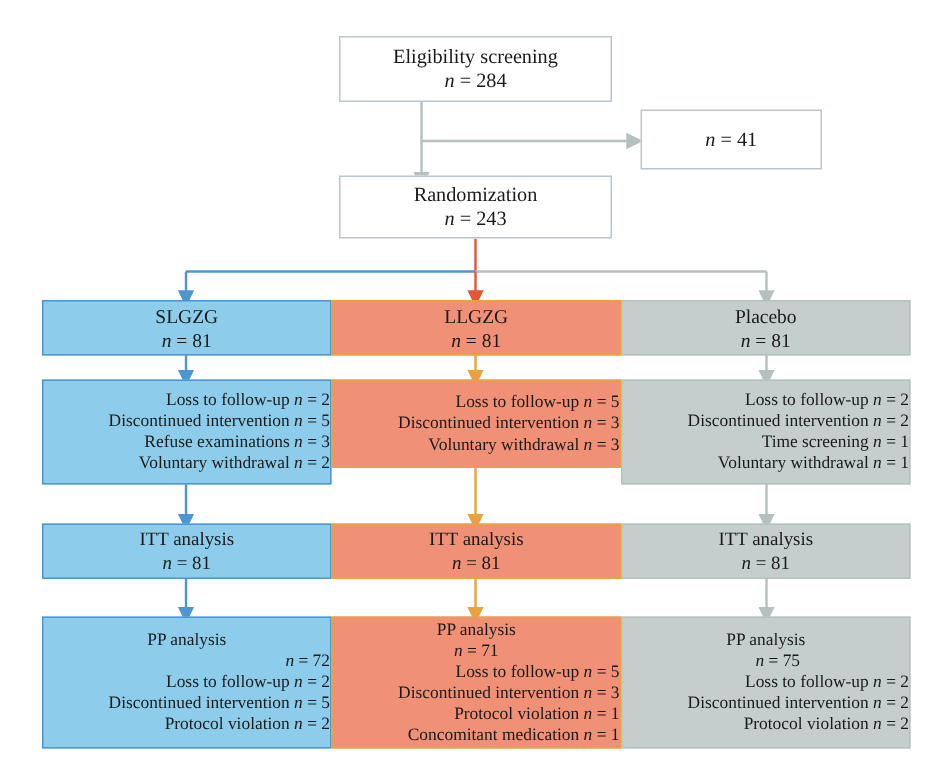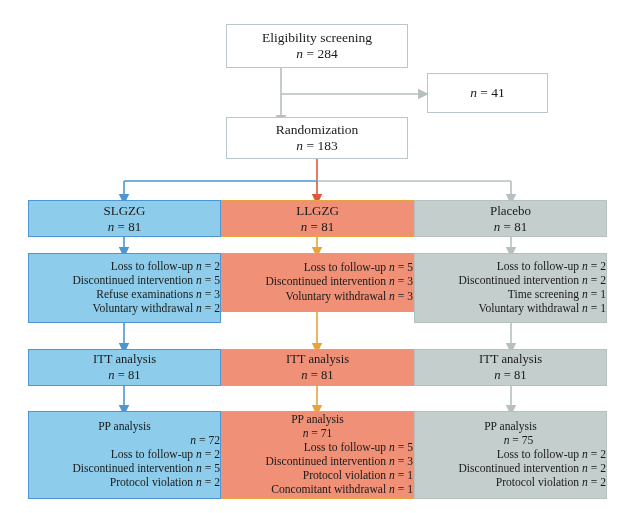--- a/index.html
+++ b/index.html
@@ -113,21 +113,21 @@
     <div class="line">
       <span class="ital">n</span>
       <span>= 41</span>
     </div>
   </div>
 
   <div class="box plain center" style="left:226px; top:101px; width:182px; height:42px; font-size:13.5px;">
     <div class="line">Randomization</div>
     <div class="line">
       <span class="ital">n</span>
-      <span>= 183</span>
+      <span>= 243</span>
     </div>
   </div>
 
   <div class="box fill-blue center" style="left:28px; top:184px; width:193px; height:37px; font-size:13px;">
     <div class="line">SLGZG</div>
     <div class="line">
       <span class="ital">n</span>
       <span>= 81</span>
     </div>
   </div>
@@ -235,21 +235,21 @@
       <span>Discontinued intervention</span>
       <span class="ital">n</span>
       <span>= 3</span>
     </div>
     <div class="line">
       <span>Protocol violation</span>
       <span class="ital">n</span>
       <span>= 1</span>
     </div>
     <div class="line">
-      <span>Concomitant withdrawal</span>
+      <span>Concomitant medication</span>
       <span class="ital">n</span>
       <span>= 1</span>
     </div>
   </div>
 
   <div class="box fill-gray center" style="left:414px; top:184px; width:193px; height:37px; font-size:13px;">
     <div class="line">Placebo</div>
     <div class="line">
       <span class="ital">n</span>
       <span>= 81</span>

